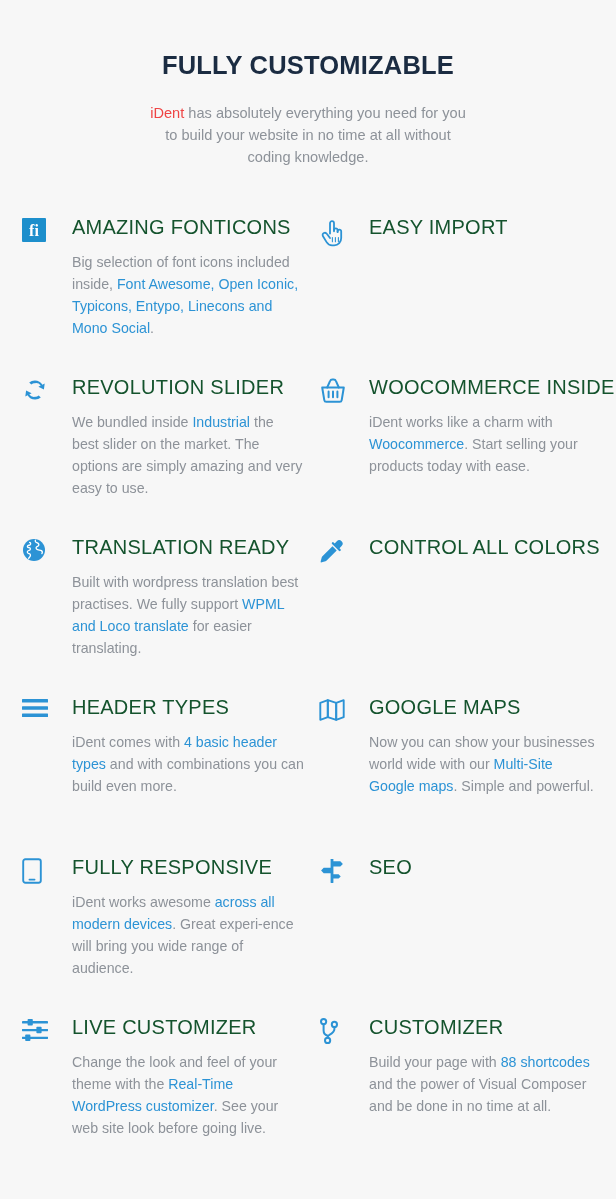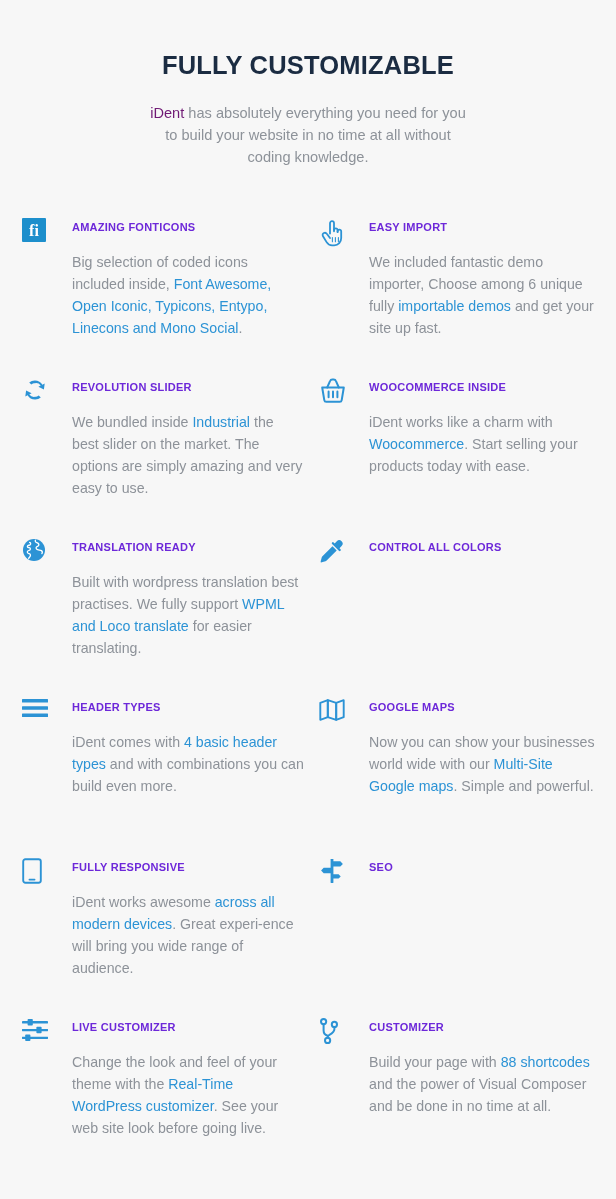--- a/index.html
+++ b/index.html
@@ -43,21 +43,21 @@
   .section-sub {
     font-size: 14.6px;
     line-height: 22px;
     color: #8d9299;
     max-width: 330px;
     margin: 0 auto;
     font-weight: 400;
   }
 
   .section-sub .brand {
-    color: #701a75;
+    color: #ef4444;
   }
 
   
   .features {
     margin-top: 43px;
     display: grid;
     grid-template-columns: 285px 285px;
     column-gap: 12px;
     row-gap: 0;
     padding-left: 22px;
@@ -82,23 +82,23 @@
   }
 
   .feature-icon svg { display: block; }
 
   .feature-body {
     flex: 1;
     padding-top: 1px;
   }
 
   .feature-title {
-    font-size: 11px;
-    font-weight: bold;
-    color: #6d28d9;
+    font-size: 20px;
+    font-weight: normal;
+    color: #14532d;
     letter-spacing: 0.25px;
     line-height: 18px;
     margin-bottom: 15px;
     white-space: nowrap;
   }
 
   .feature-text {
     font-size: 14.2px;
     line-height: 22px;
     color: #8d9299;
@@ -129,35 +129,34 @@
   <div class="features">
       <div class="feature col-left">
         <div class="feature-icon">
           <svg width="24" height="24" viewBox="0 0 24 24">
             <rect x="0" y="0" width="24" height="24" rx="1" fill="#1d8fcc"></rect>
             <text x="12" y="18" text-anchor="middle" font-family="Liberation Serif, serif" font-size="16" font-weight="bold" fill="#ffffff">fi</text>
           </svg>
         </div>
         <div class="feature-body">
           <div class="feature-title">AMAZING FONTICONS</div>
-          <div class="feature-text"><span>Big selection of coded icons included inside, </span><span class="lnk">Font Awesome, Open Iconic, Typicons, Entypo, Linecons and Mono Social</span><span>.</span></div>
+          <div class="feature-text"><span>Big selection of font icons included inside, </span><span class="lnk">Font Awesome, Open Iconic, Typicons, Entypo, Linecons and Mono Social</span><span>.</span></div>
         </div>
       </div>
       <div class="feature col-right">
         <div class="feature-icon">
           <svg width="28" height="30" viewBox="0 0 28 30" fill="none" stroke="#2c93d5" stroke-width="1.8" stroke-linecap="round" stroke-linejoin="round">
             <path d="M11 15.5V5.2a2 2 0 0 1 4 0v8.1"></path>
             <path d="M15 12.2a1.8 1.8 0 0 1 3.6 0v2"></path>
             <path d="M18.6 13.4a1.8 1.8 0 0 1 3.6 0V20c0 4-2.8 7.3-7 7.3h-2.1c-2.6 0-4.3-1.2-5.5-3.2L4 18.2c-.8-1.3-.3-2.6.9-3.2 1-.5 2.2-.2 2.9.8L11 20"></path>
             <path d="M13.4 19.5v4.2M16.4 19.5v4.2M19.4 19.5v4.2" stroke-width="1.1"></path>
           </svg>
         </div>
         <div class="feature-body">
           <div class="feature-title">EASY IMPORT</div>
-          <div class="feature-text"><span>We included fantastic demo importer, Choose among 6 unique fully </span><span class="lnk">importable demos</span><span> and get your site up fast.</span></div>
         </div>
       </div>
       <div class="feature col-left">
         <div class="feature-icon">
           <svg width="26" height="24" viewBox="0 0 26 24" fill="#2c93d5">
             <path d="M13 2.4c3.2 0 6 1.8 7.4 4.4l2.3-1.4-.8 6-5.5-2.6 2.3-1.4A6 6 0 0 0 13 5.2c-1.4 0-2.7.5-3.7 1.3L7.2 4.4A8.8 8.8 0 0 1 13 2.4z"></path>
             <path d="M13 21.6c-3.2 0-6-1.8-7.4-4.4l-2.3 1.4.8-6 5.5 2.6-2.3 1.4a6 6 0 0 0 5.7 2.2c1.4 0 2.7-.5 3.7-1.3l2.1 2.1A8.8 8.8 0 0 1 13 21.6z"></path>
           </svg>
         </div>
         <div class="feature-body">

